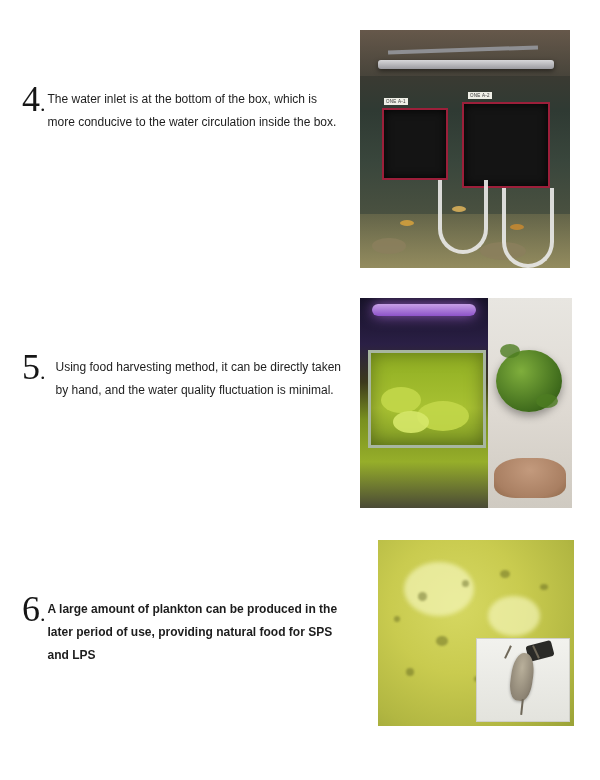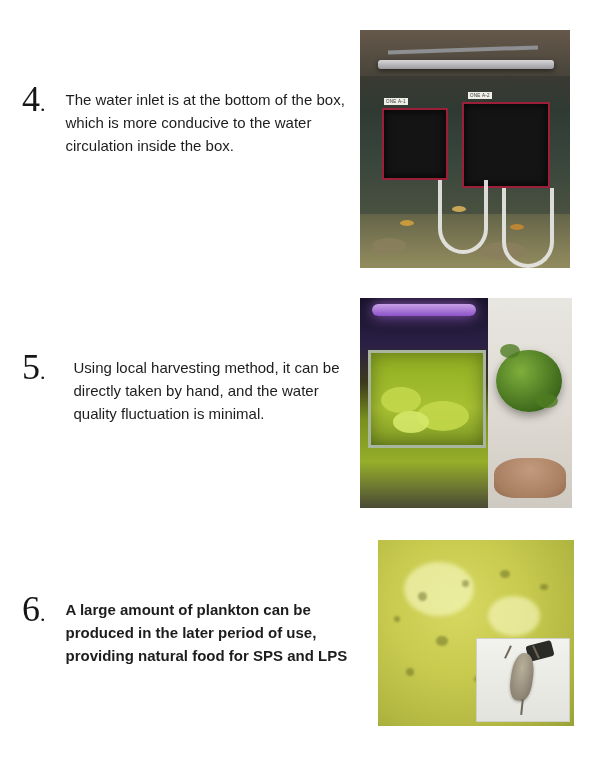--- a/index.html
+++ b/index.html
@@ -37,26 +37,25 @@
     line-height: 34px;
     color: #161616;
     font-weight: 400;
     margin-right: 2px;
     white-space: nowrap;
   }
   .num .dot {
     font-size: 22px;
   }
   .body-text {
-    font-size: 15px;
+    font-size: 12px;
     line-height: 23px;
     color: #1d1d1d;
     max-width: 300px;
     padding-top: 6px;
-    margin-left: 18px;
   }
 
   
   #row1 { left: 22px; top: 82px; width: 340px; }
   #row1 .body-text { width: 292px; }
 
   
   #row2 { left: 22px; top: 350px; width: 340px; }
   #row2 .body-text { width: 292px; padding-left: 8px; }
 
@@ -239,21 +238,21 @@
     <div class="ph1-lbl ph1-lblA">ONE A-1</div>
     <div class="ph1-lbl ph1-lblB">ONE A-2</div>
 
     <div class="ph1-tube ph1-tubeA"></div>
     <div class="ph1-tube ph1-tubeB"></div>
   </div>
 
   <div class="feature-row" id="row2">
     <div class="text-block">
       <div class="num"><span>5</span><span class="dot">.</span></div>
-      <div class="body-text">Using local harvesting method, it can be directly taken by hand, and the water quality fluctuation is minimal.</div>
+      <div class="body-text">Using food harvesting method, it can be directly taken by hand, and the water quality fluctuation is minimal.</div>
     </div>
   </div>
 
   <div class="photo" id="photo2">
     <div class="ph2-left">
       <div class="ph2-tube"></div>
       <div class="ph2-tank">
         <div class="ph2-clump" style="left:10px;top:34px;width:40px;height:26px;"></div>
         <div class="ph2-clump" style="left:46px;top:48px;width:52px;height:30px;"></div>
         <div class="ph2-clump" style="left:22px;top:58px;width:36px;height:22px;background:#d7e86a;"></div>

